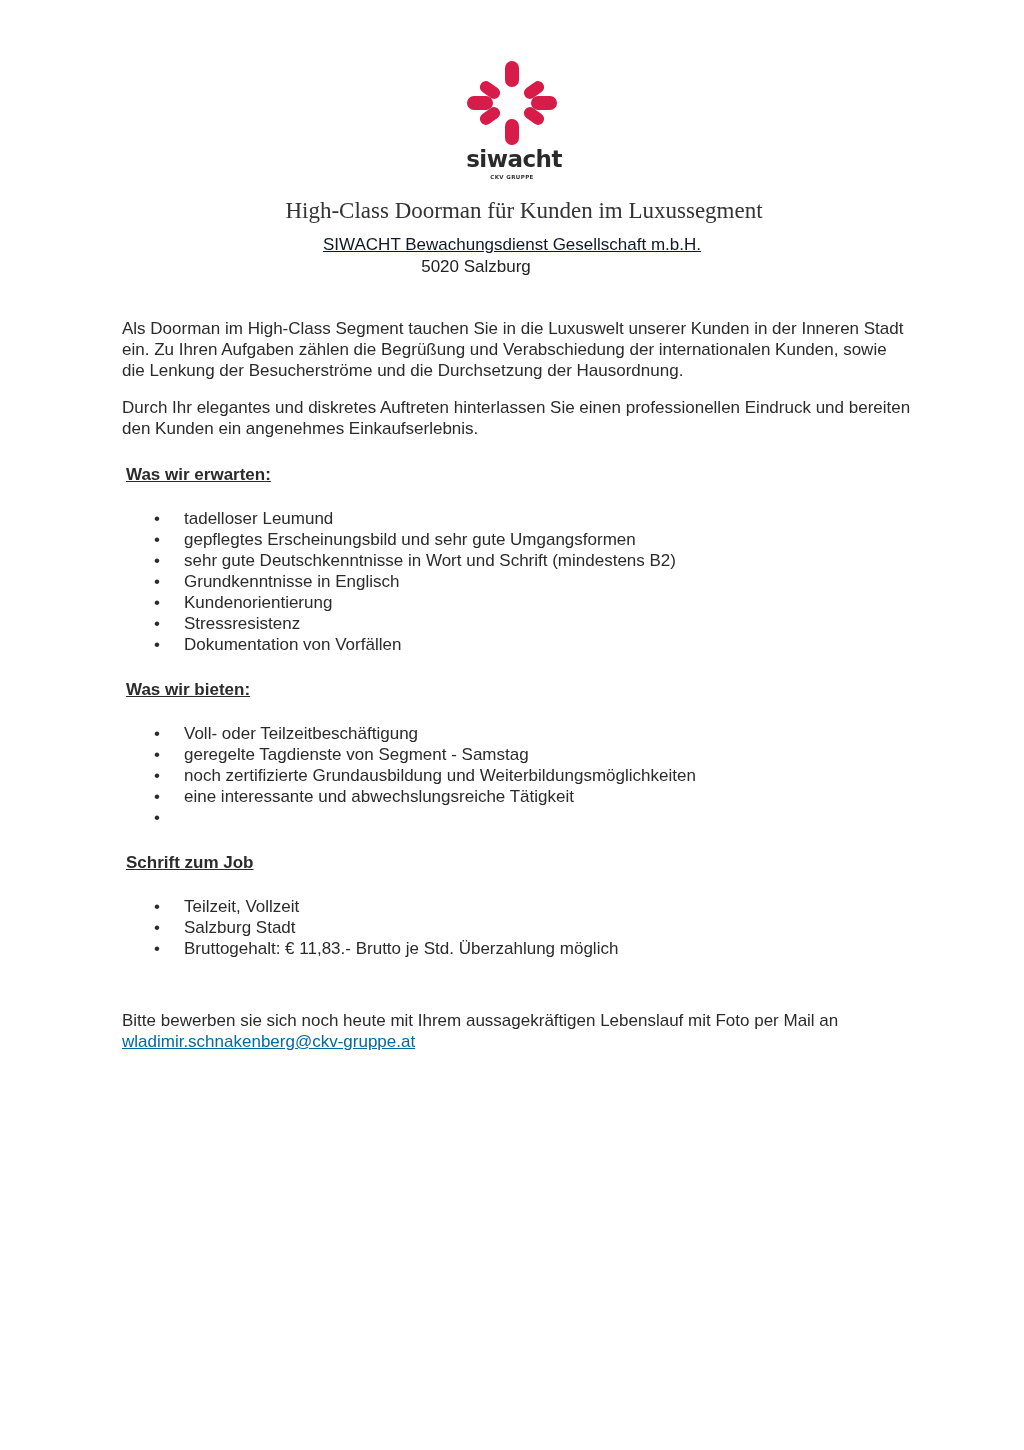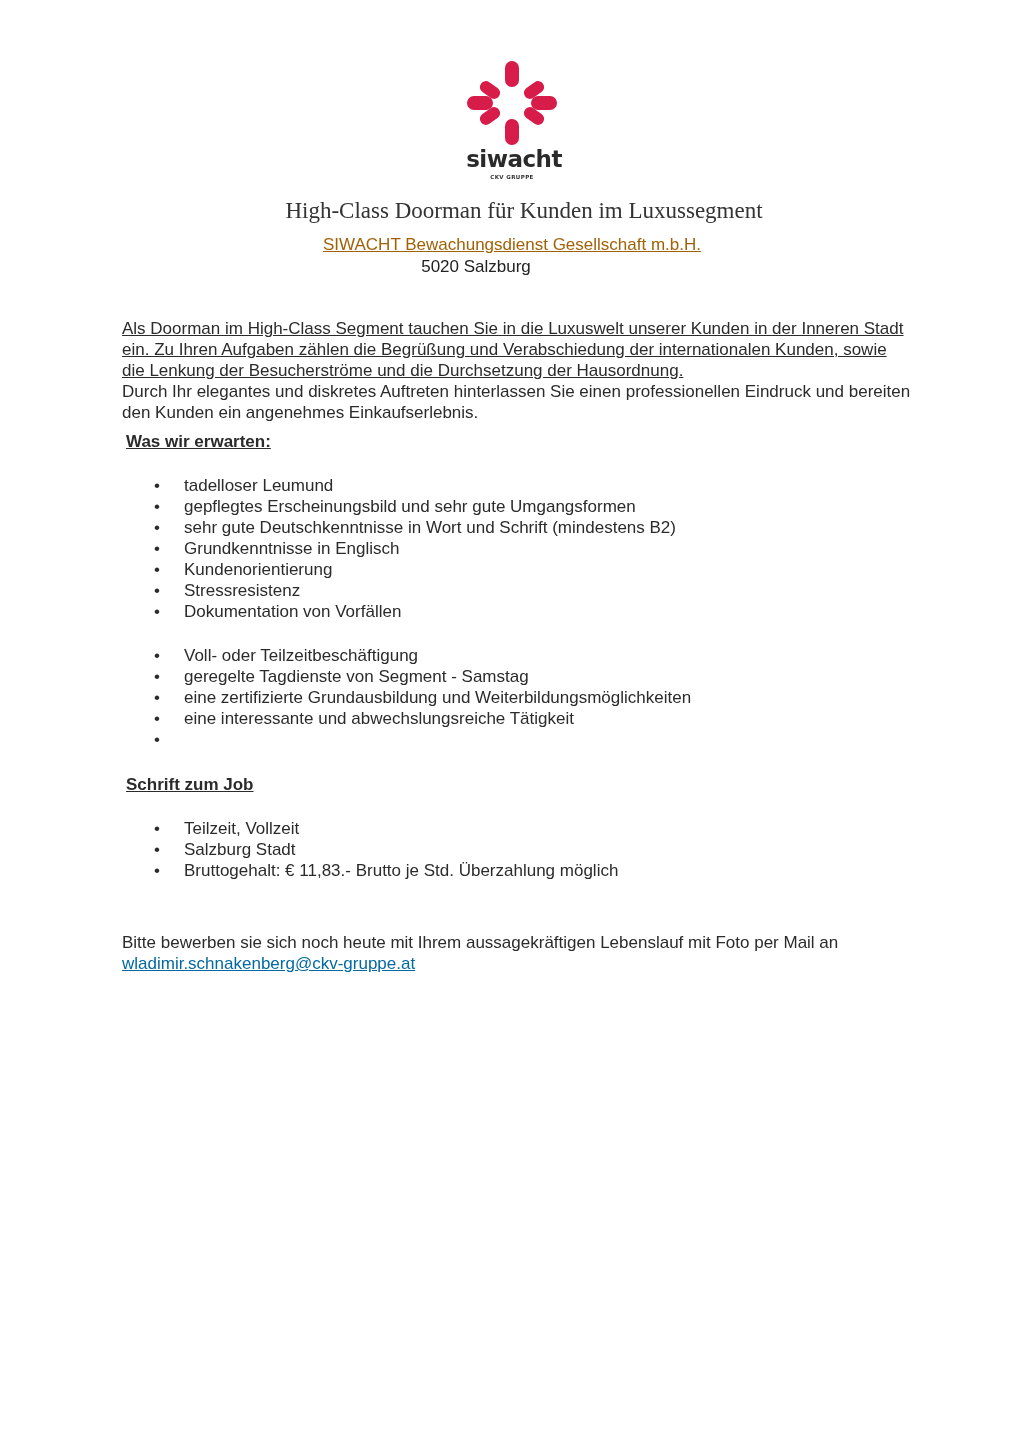--- a/index.html
+++ b/index.html
@@ -8,26 +8,26 @@
     .logo { position: absolute; left: 462px; top: 58px; width: 100px; height: 128px; }
     .logo svg { display: block; }
     .logo-word { position: absolute; left: 0; top: 89px; width: 100px; text-align: right;
       font-family: "DejaVu Sans", sans-serif; font-weight: bold; font-size: 23px; color: #2a2a2a; letter-spacing: -0.5px; line-height: 24px; }
     .logo-sub { position: absolute; left: 0; top: 116px; width: 100px; text-align: center;
       font-family: "DejaVu Sans", sans-serif; font-weight: bold; font-size: 5.5px; color: #333; letter-spacing: 0.4px; }
     .title { position: absolute; top: 198px; left: 12px; width: 1024px; text-align: center;
       font-family: "Liberation Serif", serif; font-size: 23px; color: #333; }
     .company { position: absolute; top: 235px; left: 0; width: 1024px; text-align: center;
       font-size: 17px; }
-    .company a { color: #a16207; text-decoration: underline; }
+    .company a { color: #0f172a; text-decoration: underline; }
     .city { position: absolute; top: 257px; left: 0; width: 952px; text-align: center; font-size: 17px; color: #222; }
     .content { position: absolute; left: 122px; top: 318px; width: 790px; font-size: 17px; line-height: 21px; }
     p { margin: 0; }
-    .p1 { margin-bottom: 0; text-decoration: underline; }
-    .p2 { margin-bottom: 8px; }
+    .p1 { margin-bottom: 16px; }
+    .p2 { margin-bottom: 25px; }
     h2 { font-size: 17px; font-weight: bold; text-decoration: underline; margin: 4px; line-height: 21px; }
     ul { list-style: none; margin: 0; padding: 0; }
     li { position: relative; padding-left: 62px; line-height: 21px; min-height: 21px; }
     li .bullet { position: absolute; left: 32px; top: 0; }
     .gap-list { margin-top: 23px; }
     .gap-head { margin-top: 24px; }
     .apply { margin-top: 51px; }
     .mail { color: #0369a1; text-decoration: underline; }
   </style>
 </head>
@@ -64,24 +64,25 @@
   <ul class="gap-list">
     <li><span class="bullet">•</span><span>tadelloser Leumund</span></li>
     <li><span class="bullet">•</span><span>gepflegtes Erscheinungsbild und sehr gute Umgangsformen</span></li>
     <li><span class="bullet">•</span><span>sehr gute Deutschkenntnisse in Wort und Schrift (mindestens B2)</span></li>
     <li><span class="bullet">•</span><span>Grundkenntnisse in Englisch</span></li>
     <li><span class="bullet">•</span><span>Kundenorientierung</span></li>
     <li><span class="bullet">•</span><span>Stressresistenz</span></li>
     <li><span class="bullet">•</span><span>Dokumentation von Vorfällen</span></li>
   </ul>
 
+  <h2 class="gap-head">Was wir bieten:</h2>
   <ul class="gap-list">
     <li><span class="bullet">•</span><span>Voll- oder Teilzeitbeschäftigung</span></li>
     <li><span class="bullet">•</span><span>geregelte Tagdienste von Segment - Samstag</span></li>
-    <li><span class="bullet">•</span><span>eine zertifizierte Grundausbildung und Weiterbildungsmöglichkeiten</span></li>
+    <li><span class="bullet">•</span><span>noch zertifizierte Grundausbildung und Weiterbildungsmöglichkeiten</span></li>
     <li><span class="bullet">•</span><span>eine interessante und abwechslungsreiche Tätigkeit</span></li>
     <li><span class="bullet">•</span><span></span></li>
   </ul>
 
   <h2 class="gap-head">Schrift zum Job</h2>
   <ul class="gap-list">
     <li><span class="bullet">•</span><span>Teilzeit, Vollzeit</span></li>
     <li><span class="bullet">•</span><span>Salzburg Stadt</span></li>
     <li><span class="bullet">•</span><span>Bruttogehalt: € 11,83.- Brutto je Std. Überzahlung möglich</span></li>
   </ul>

